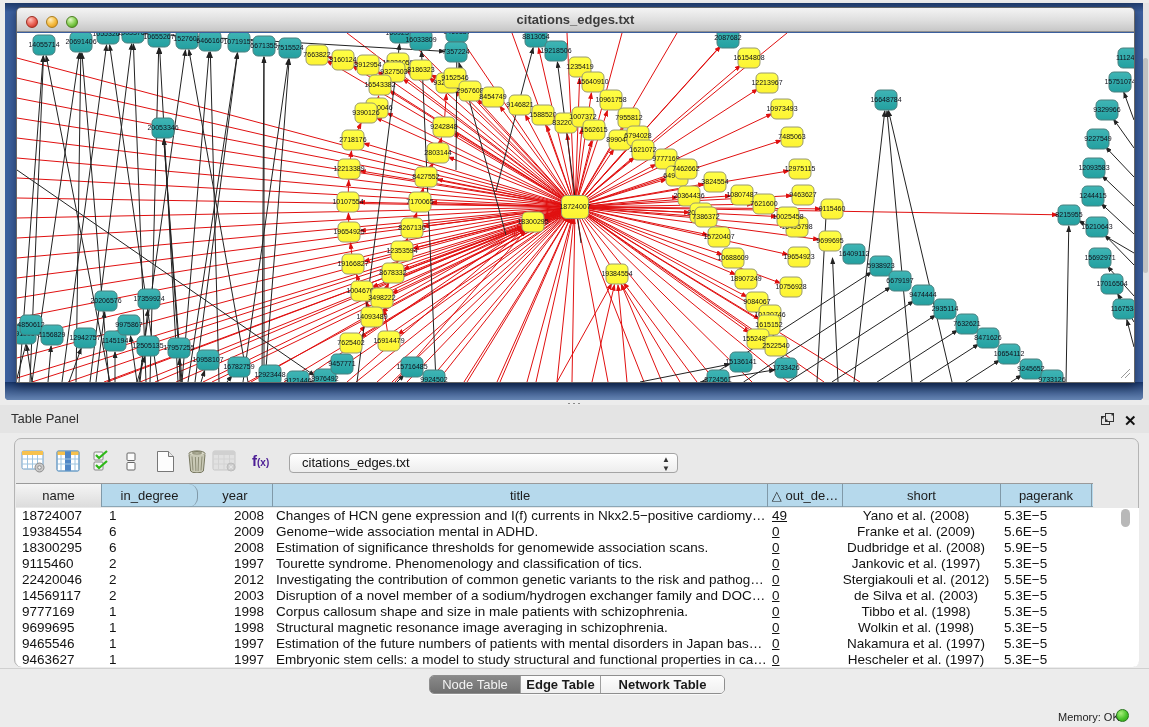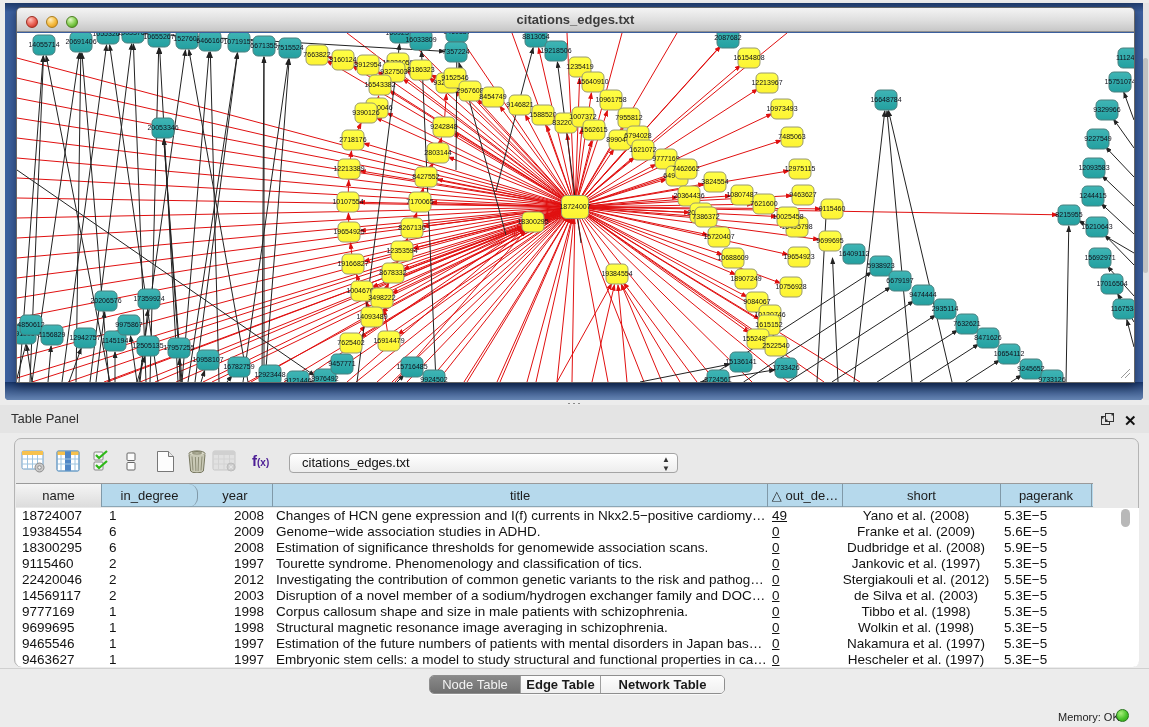--- a/index.html
+++ b/index.html
@@ -719,21 +719,21 @@
             <span class="c3">2008</span>
             <span class="c4">Changes of HCN gene expression and I(f) currents in Nkx2.5−positive cardiomyoc…</span>
             <span class="c5">49</span>
             <span class="c6">Yano et al. (2008)</span>
             <span class="c7">5.3E−5</span>
           </div>
 <div class="trow">
             <span class="c1">19384554</span>
             <span class="c2">6</span>
             <span class="c3">2009</span>
-            <span class="c4">Genome−wide association studies in ADHD.</span>
+            <span class="c4">Genome−wide association mental in ADHD.</span>
             <span class="c5">0</span>
             <span class="c6">Franke et al. (2009)</span>
             <span class="c7">5.6E−5</span>
           </div>
 <div class="trow">
             <span class="c1">18300295</span>
             <span class="c2">6</span>
             <span class="c3">2008</span>
             <span class="c4">Estimation of significance thresholds for genomewide association scans.</span>
             <span class="c5">0</span>

